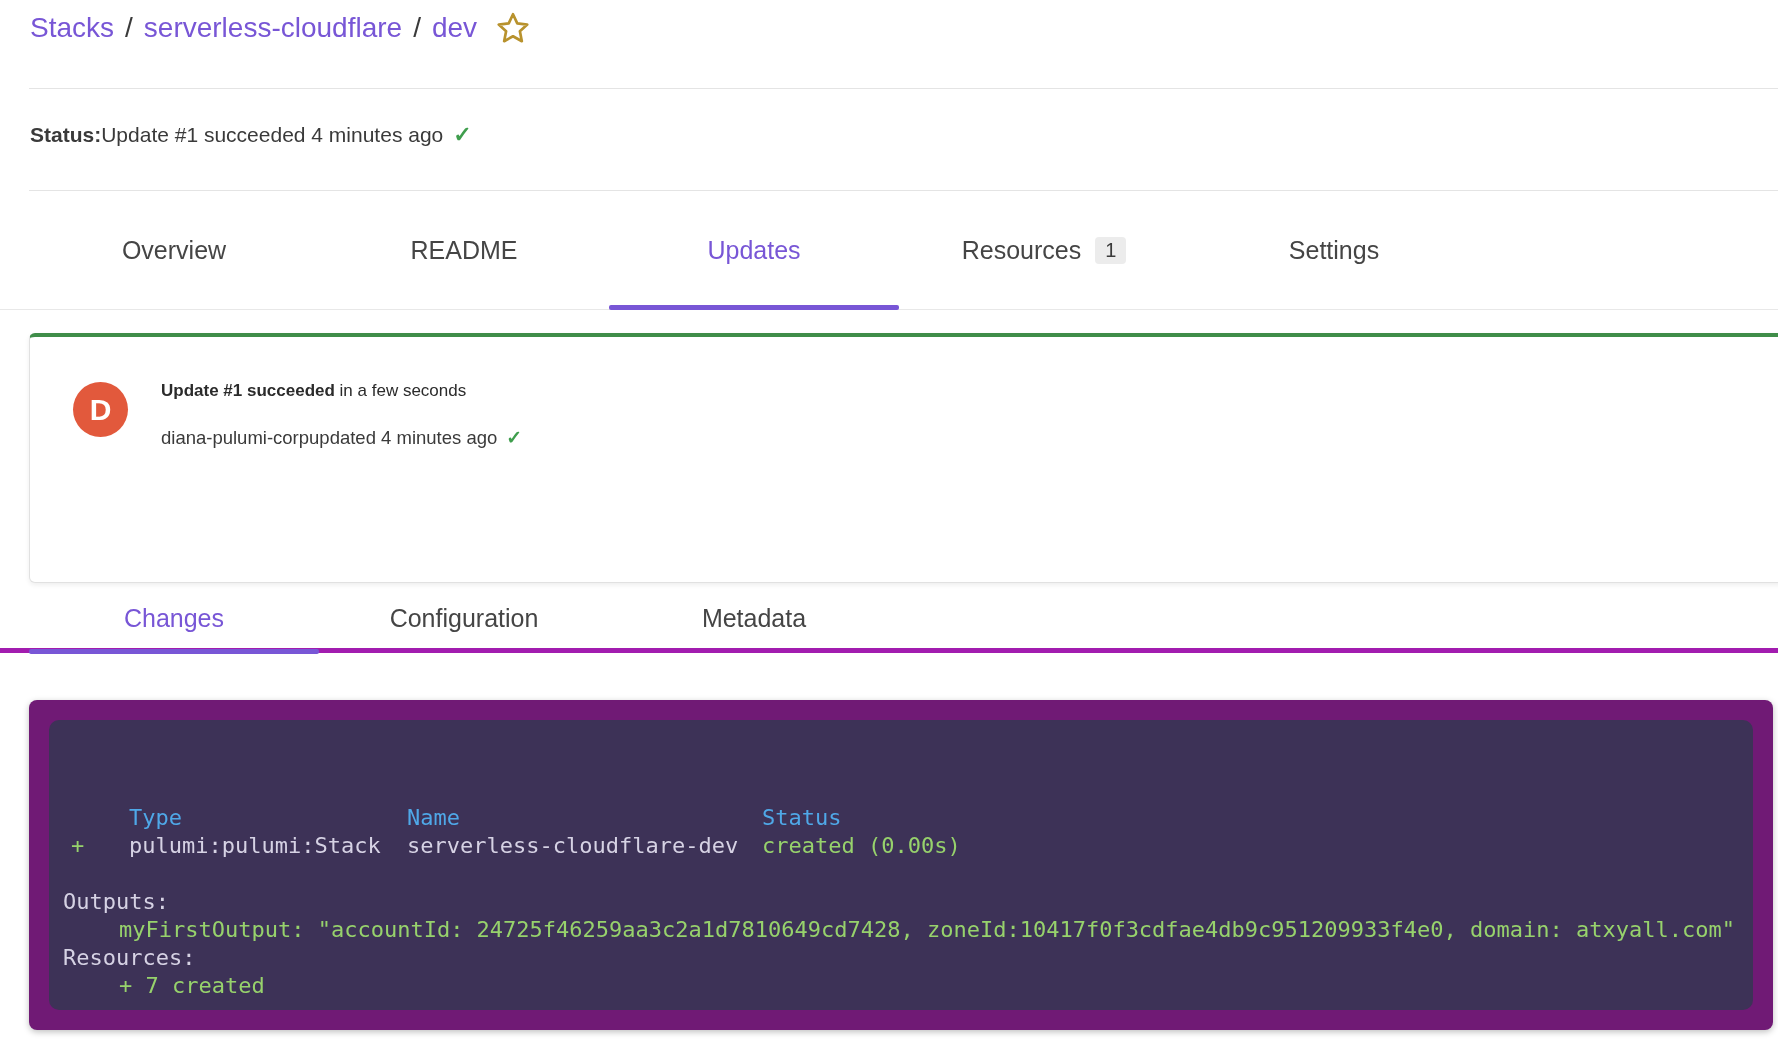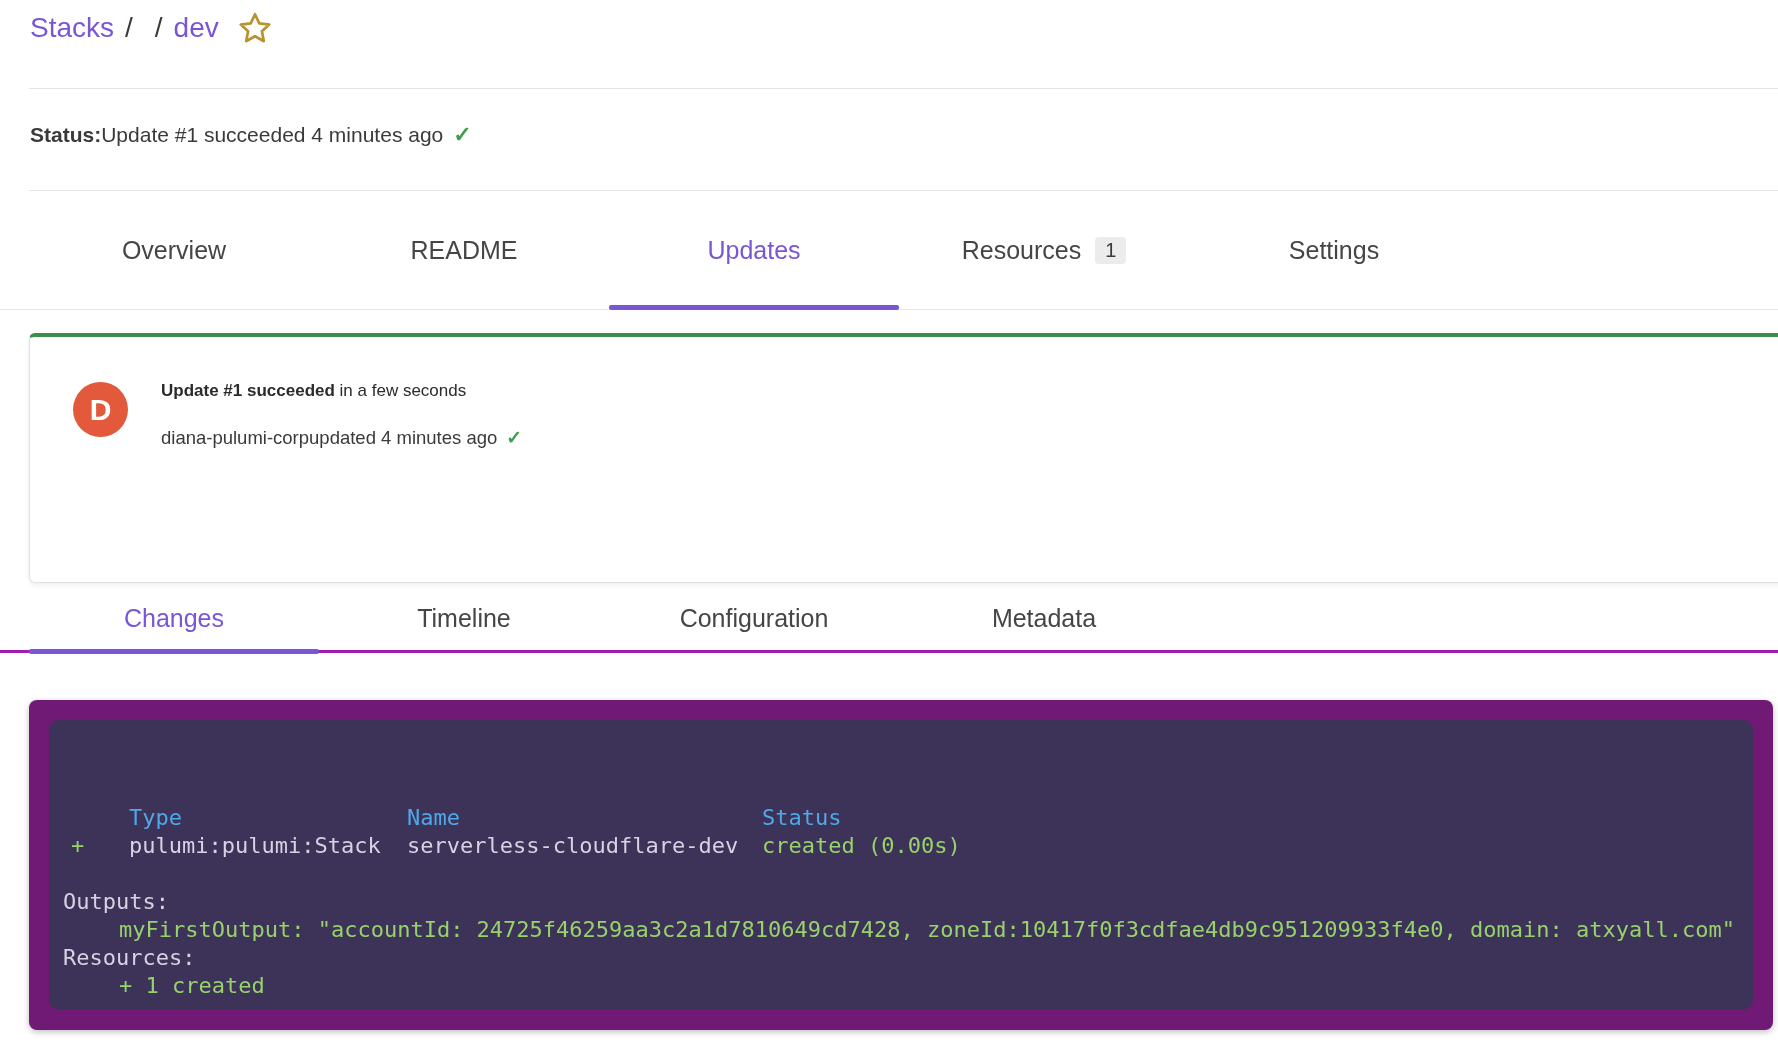--- a/index.html
+++ b/index.html
@@ -43,21 +43,21 @@
     display:flex; align-items:center; justify-content:center; }
   .card-title { position:absolute; left:131px; top:44px; font-size:17px; color:#2b2b2b; }
   .card-title b { font-weight:700; }
   .card-sub { position:absolute; left:131px; top:89px; font-size:18.5px; color:#3a3a3a;
     display:flex; align-items:center; }
   .card-sub b { font-weight:400; }
   .card-sub .check { font-size:19px; margin-left:9px; }
 
   
   .subtabrow { position:absolute; left:0; right:0; top:583px; height:70px;
-    border-bottom:3px solid #a21caf; }
+    border-bottom:5px solid #a21caf; }
   .subtabrow .tabrow-inner { padding-left:29px; }
   .subtab { position:relative; width:290px; height:70px; display:flex; align-items:center;
     justify-content:center; font-size:25px; font-weight:500; color:#454545; cursor:pointer; }
   .subtab.active { color:#7856d6; }
   .subtab .underline { position:absolute; left:0; right:0; bottom:-1px; height:5px;
     background:#7856d6; border-radius:2px; }
 
   
   .terminal { position:absolute; left:29px; top:700px; width:1744px; height:330px;
     background:#701a75; border-radius:8px; box-shadow:0 2px 6px rgba(0,0,0,.25); }
@@ -70,20 +70,21 @@
   .t-green { color:#97d26c; }
 </style>
 </head>
 <body>
 
 <div class="page">
 
   <div class="breadcrumb">
     <span class="crumb">Stacks</span>
     <span class="sep">/</span>
+    <span class="crumb">serverless-cloudflare</span>
     <span class="sep">/</span>
     <span class="crumb">dev</span>
     <span class="star-btn">
       <svg width="36" height="36" viewBox="0 0 24 24" fill="none" stroke="#b8922d" stroke-width="1.8" stroke-linejoin="round">
         <path d="M12 2.8 L14.85 8.9 L21.5 9.7 L16.6 14.2 L17.9 20.8 L12 17.5 L6.1 20.8 L7.4 14.2 L2.5 9.7 L9.15 8.9 Z"></path>
       </svg>
     </span>
   </div>
 
   <div class="divider" style="top:88px"></div>
@@ -130,23 +131,20 @@
     </div>
   </div>
 
   <div class="subtabrow">
     <div class="tabrow-inner">
       <div class="subtab active">
         <span>Changes</span>
         <span class="underline"></span>
       </div>
       <div class="subtab">
-        <span>Timeline</span>
-      </div>
-      <div class="subtab">
         <span>Configuration</span>
       </div>
       <div class="subtab">
         <span>Metadata</span>
       </div>
     </div>
   </div>
 
   <div class="terminal">
     <div class="terminal-inner"></div>
@@ -156,16 +154,16 @@
     <span class="tseg t-blue" style="left:733px; top:104px">Status</span>
 
     <span class="tseg t-green" style="left:42px;  top:132px">+</span>
     <span class="tseg t-fg" style="left:100px; top:132px">pulumi:pulumi:Stack</span>
     <span class="tseg t-fg" style="left:378px; top:132px">serverless-cloudflare-dev</span>
     <span class="tseg t-green" style="left:733px; top:132px">created (0.00s)</span>
 
     <span class="tseg t-fg" style="left:34px;  top:188px">Outputs:</span>
     <span class="tseg t-green" style="left:90px;  top:216px">myFirstOutput: "accountId: 24725f46259aa3c2a1d7810649cd7428, zoneId:10417f0f3cdfae4db9c951209933f4e0, domain: atxyall.com"</span>
     <span class="tseg t-fg" style="left:34px;  top:244px">Resources:</span>
-    <span class="tseg t-green" style="left:90px;  top:272px">+ 1 created</span>
+    <span class="tseg t-green" style="left:90px;  top:272px">+ 7 created</span>
   </div>
 
 </div>
 
 </body></html>

